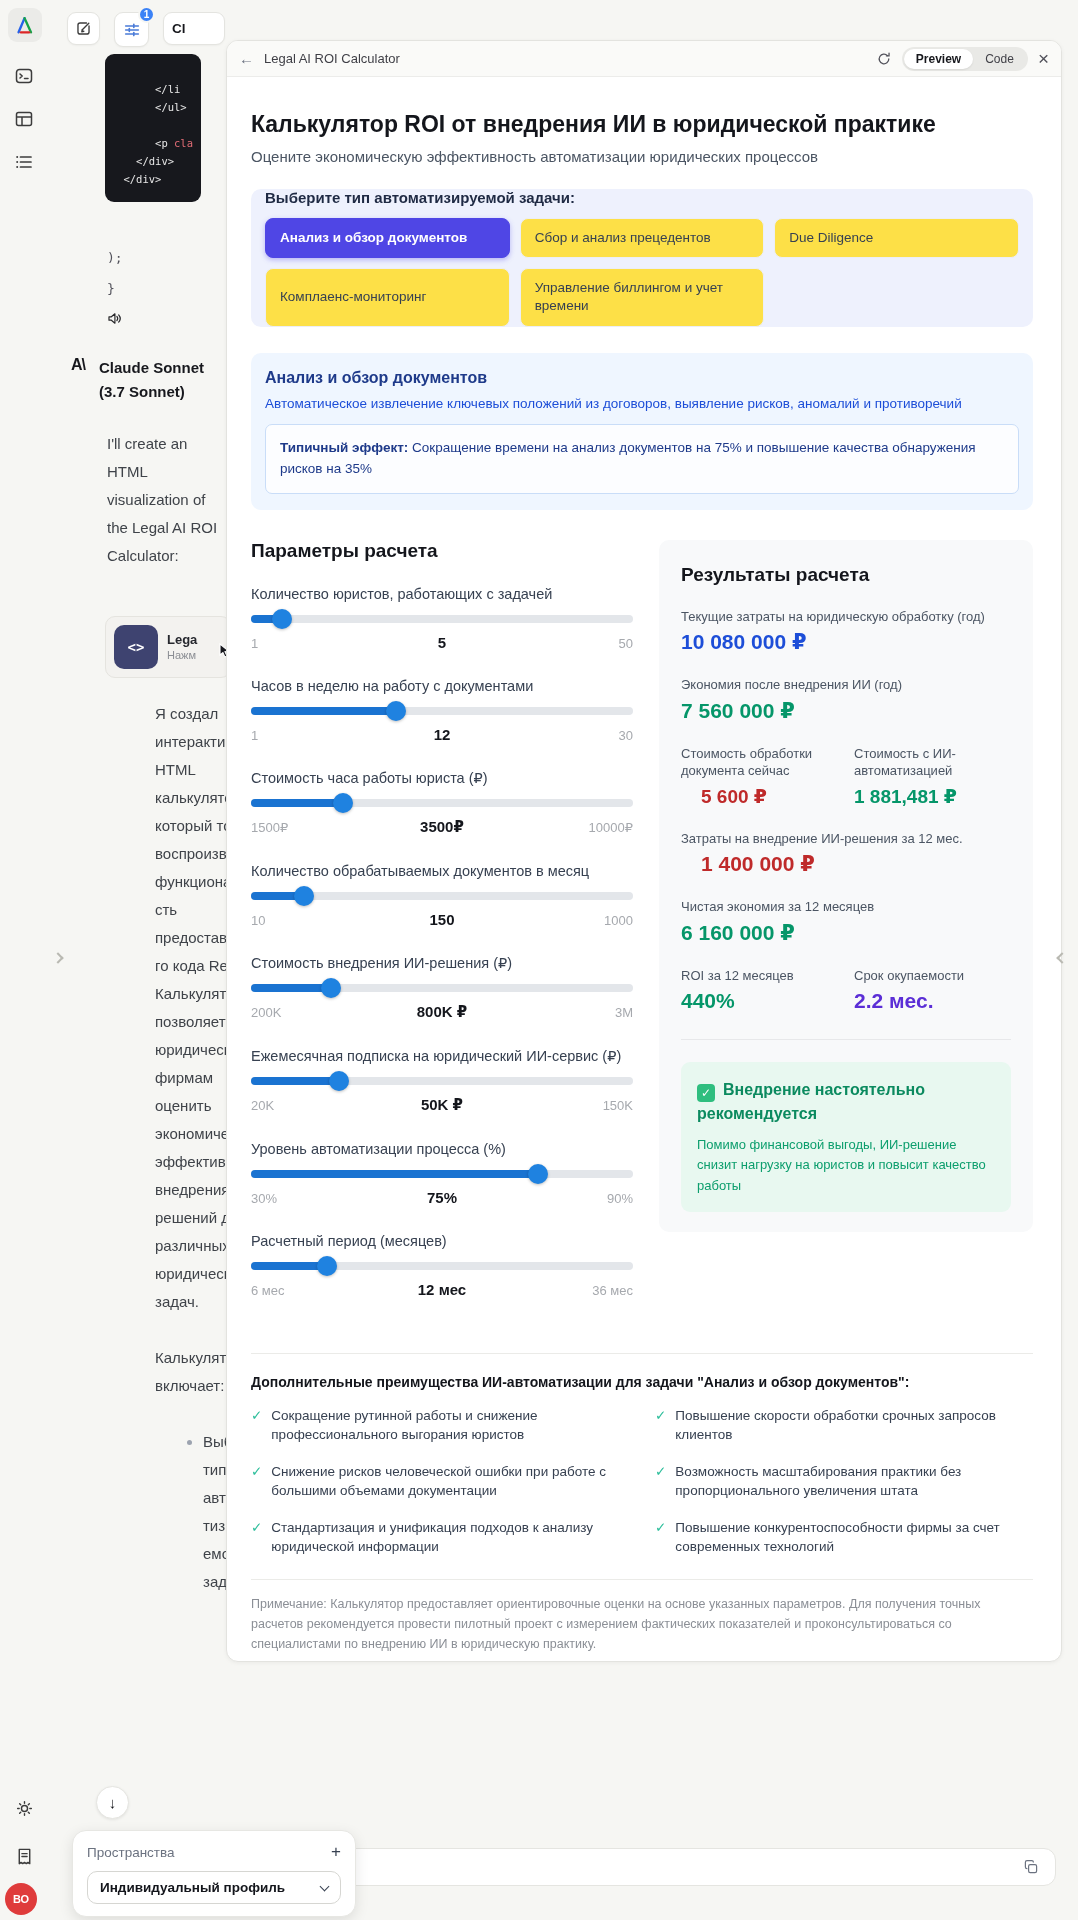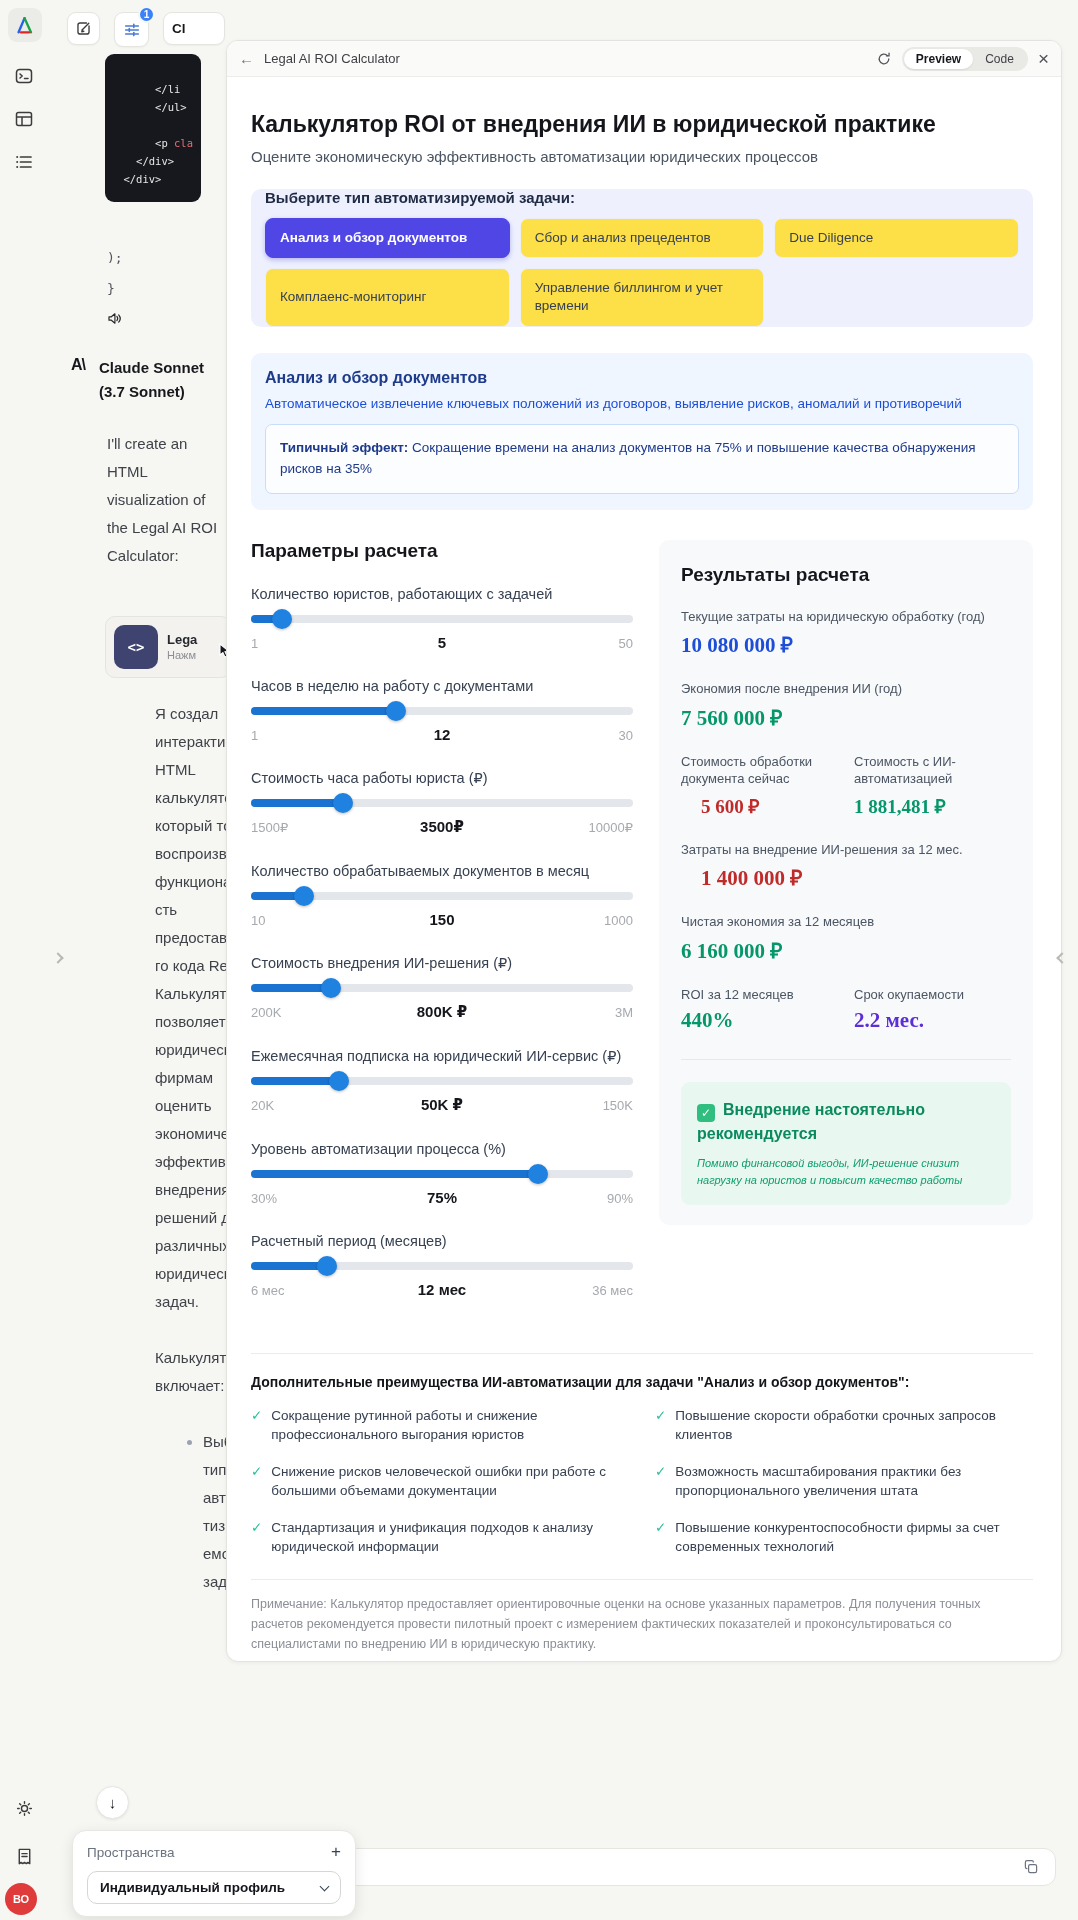--- a/index.html
+++ b/index.html
@@ -80,30 +80,30 @@
   .sl-thumb { position:absolute; top:50%; width:20px; height:20px; border-radius:50%; background:#1f82e0; transform:translate(-50%,-50%); box-shadow:0 1px 3px rgba(0,0,0,.25); cursor:grab; }
   .sl-scale { display:grid; grid-template-columns:1fr auto 1fr; margin-top:11px; align-items:baseline; }
   .sl-scale .mn { font-size:13px; color:#a6a9ae; }
   .sl-scale .vl { font-size:15px; font-weight:bold; color:#14161c; }
   .sl-scale .mx { font-size:13px; color:#a6a9ae; text-align:right; }
   
   .results { flex:1; background:#f8f9fa; border-radius:10px; padding:24px 22px 20px; }
   .results .h2 { margin-bottom:22px; }
   .r-item { margin-bottom:22px; }
   .r-label { font-size:13px; color:#4b5563; margin-bottom:5px; line-height:1.35; }
-  .r-value { font-size:21px; font-weight:bold;font-family:Liberation Serif, serif; }
+  .r-value { font-size:21px; font-weight:bold; }
   .v-blue { color:#1d4ed8; } .v-green { color:#059669; } .v-red { color:#bf2a2a;margin-left:20px; } .v-purple { color:#5b2ed6; }
   .r-pair { display:flex; gap:16px; }
   .r-pair .r-item { flex:1; }
   .r-pair .r-value { font-size:19px; }
   .rec-wrap { border-top:1px solid #e7e8ea; margin-top:4px; padding-top:22px; }
   .rec-box { background:#e8f8f0; border-radius:9px; padding:16px; }
   .rec-title { font-size:16px; font-weight:bold; color:#0b8a5f; line-height:1.5; }
   .rec-check { display:inline-flex; width:18px; height:18px; border-radius:4px; background:#2fbe7f; color:#fff; font-size:12px; align-items:center; justify-content:center; margin-right:8px; vertical-align:-2px; }
-  .rec-text { font-size:11px; color:#0c9e6d; margin-top:9px; line-height:1.55;font-style:italic; }
+  .rec-text { font-size:13px; color:#0c9e6d; margin-top:9px; line-height:1.55; }
   
   .benefits { margin-top:28px; border-top:1px solid #ebebe8; padding-top:20px; }
   .ben-title { font-size:14px; font-weight:bold; color:#14161c; margin-bottom:16px; }
   .ben-grid { display:grid; grid-template-columns:1fr 1fr; grid-template-rows:repeat(3,auto); grid-auto-flow:column; column-gap:26px; row-gap:17px; }
   .ben-item { display:flex; gap:9px; font-size:13.5px; color:#374151; line-height:1.45; }
   .ben-item .ck { color:#2fbf9c; flex:none; }
   
   .note { margin-top:22px; border-top:1px solid #ebebe8; padding-top:14px; font-size:12.5px; color:#8b8f96; line-height:1.6; }
   
   .bottom-bar { position:absolute; left:226px; top:1848px; width:830px; height:38px; background:#fff; border:1px solid #e5e5e1; border-radius:12px; z-index:4; display:flex; align-items:center; justify-content:flex-end; padding:0 16px; }

